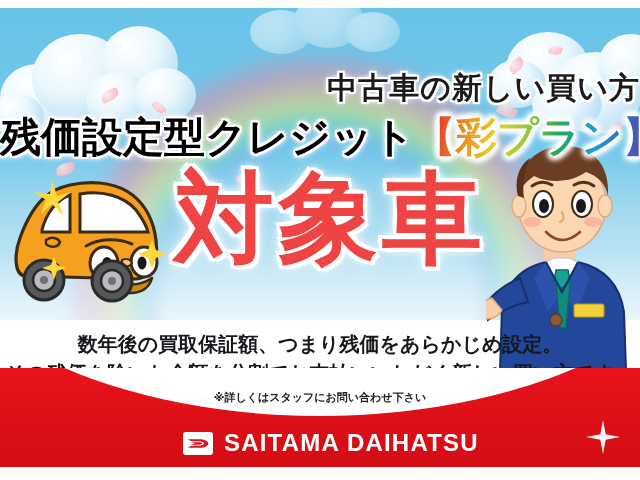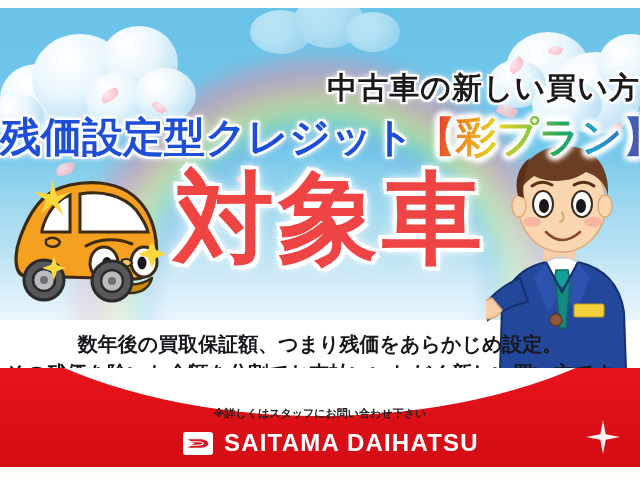--- a/index.html
+++ b/index.html
@@ -68,21 +68,21 @@
       0 0 5px #fff,0 0 5px #fff,0 0 8px #fff,
       2px 0 0 #fff,-2px 0 0 #fff,0 2px 0 #fff,0 -2px 0 #fff,
       2px 2px 0 #fff,-2px -2px 0 #fff,2px -2px 0 #fff,-2px 2px 0 #fff;
   }
   .line2{
     position:absolute;left:0;top:110px;width:640px;
     text-align:center;white-space:nowrap;
     font-size:41px;font-weight:bold;letter-spacing:0px;
   }
   .line2 .blk{
-    color:#1d4ed8;
+    color:#000000;
     text-shadow:
       0 0 6px #fff,0 0 6px #fff,0 0 10px #fff,
       2px 0 0 #fff,-2px 0 0 #fff,0 2px 0 #fff,0 -2px 0 #fff,
       2px 2px 0 #fff,-2px -2px 0 #fff,2px -2px 0 #fff,-2px 2px 0 #fff;
   }
   .line2 .rbw{
     background-image:linear-gradient(100deg,#d4232a 0%,#e4452c 10%,#ef8c20 20%,#e8d322 33%,#8ec63f 46%,#22a85a 58%,#1f9ed4 72%,#3f5fb6 85%,#7c3f9e 100%);
     -webkit-background-clip:text;background-clip:text;
     color:transparent;-webkit-text-fill-color:transparent;
     filter:drop-shadow(0 0 3px #fff) drop-shadow(0 0 3px #fff) drop-shadow(1px 1px 0 #fff) drop-shadow(-1px -1px 0 #fff);
@@ -101,21 +101,21 @@
   }
 
   .desc{
     position:absolute;left:0;top:330px;width:640px;
     text-align:center;
     font-size:20px;font-weight:bold;line-height:1.45;
     color:#17171c;
   }
   .desc div{white-space:nowrap;}
   .note{
-    position:absolute;left:0;top:406px;width:640px;
+    position:absolute;left:0;top:390px;width:640px;
     text-align:center;
     font-size:11px;font-weight:bold;color:#222;
   }
 
   
   .redband{
     position:absolute;left:0;top:368px;width:640px;height:99px;
     background:linear-gradient(180deg,#e8131c 0%,#dc0f17 55%,#d30d14 100%);
     overflow:hidden;
   }

